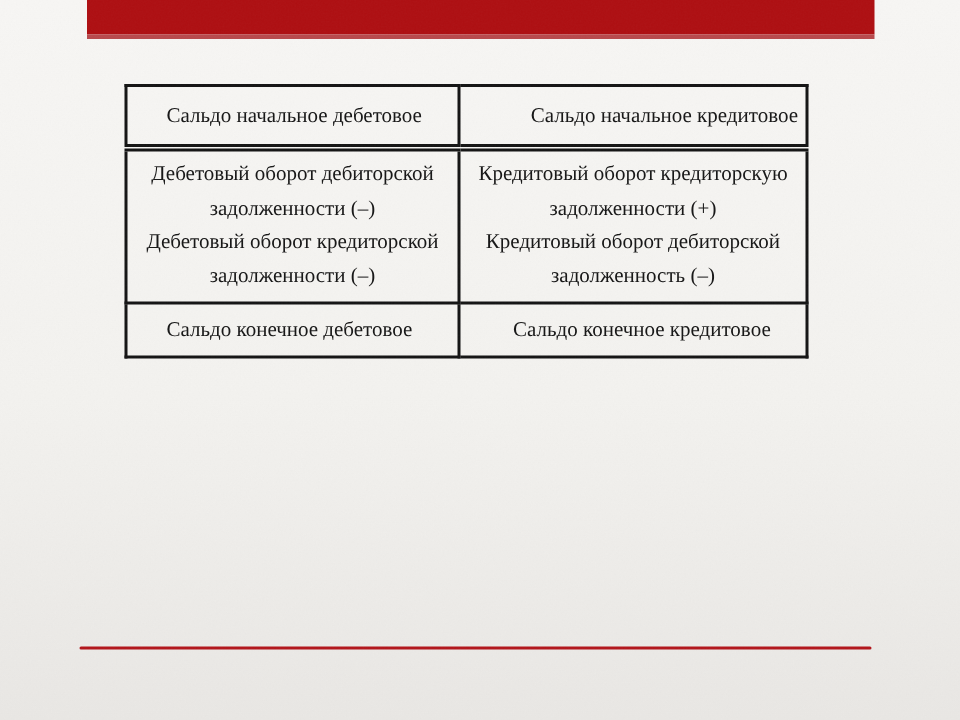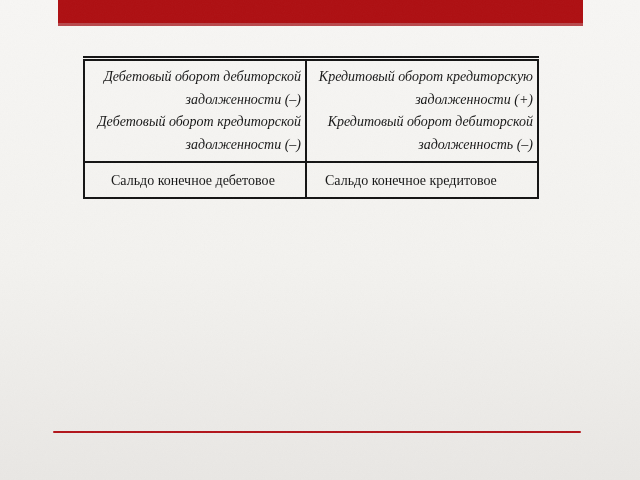--- a/index.html
+++ b/index.html
@@ -34,49 +34,52 @@
     padding: 2px 5px;
     overflow: hidden;
   }
   tr.r1 td { height: 33px; }
   tr.r2 td { height: 34px; }
   tr.r3 td { height: 98px; }
   tr.r4 td { height: 96px; }
   tr.r5 td { height: 30px; margin-top: 20px; }
   td.al  { text-align: left;  padding-left: 26px; }
   td.ar  { text-align: right; padding-right: 5px; }
-  td.al2 { text-align: left;  padding-left: 18px; }
+  td.al2 { text-align: left;  padding-left: 35px; }
   tr.r3 td {
     text-align: center; font-style: italic;
     font-size: 14.5px; line-height: 24px; padding: 2px 6px;
   }
   tr.r4 td {
-    text-align: right; line-height: 22.5px; padding: 2px 4px;
+    text-align: center; line-height: 22.5px; padding: 2px 4px;
     border-top: 5px double #141414;
-    font-style: italic;
   }
   .turnover-line { display: block; }
   .bottom-rule {
     position: absolute; left: 53px; top: 431px; width: 528px; height: 2px;
     border-radius: 1px;
   }
 </style>
 </head>
 <body>
 
 <div class="top-bar" style="background-color: rgb(174, 15, 18);">
   <div class="top-bar-edge" style="background-color: rgb(184, 73, 76);"></div>
 </div>
 
 <table class="slide-table">
   <colgroup>
       <col class="c1">
       <col class="c2">
     </colgroup>
   <tbody>
+  <tr class="r2">
+    <td class="al">Сальдо начальное дебетовое</td>
+    <td class="ar">Сальдо начальное кредитовое</td>
+  </tr>
   <tr class="r4">
     <td>
       <span class="turnover-line">Дебетовый оборот дебиторской задолженности (–)</span>
       <span class="turnover-line">Дебетовый оборот кредиторской задолженности (–)</span>
     </td>
     <td>
       <span class="turnover-line">Кредитовый оборот кредиторскую задолженности (+)</span>
       <span class="turnover-line">Кредитовый оборот дебиторской задолженность (–)</span>
     </td>
   </tr>

